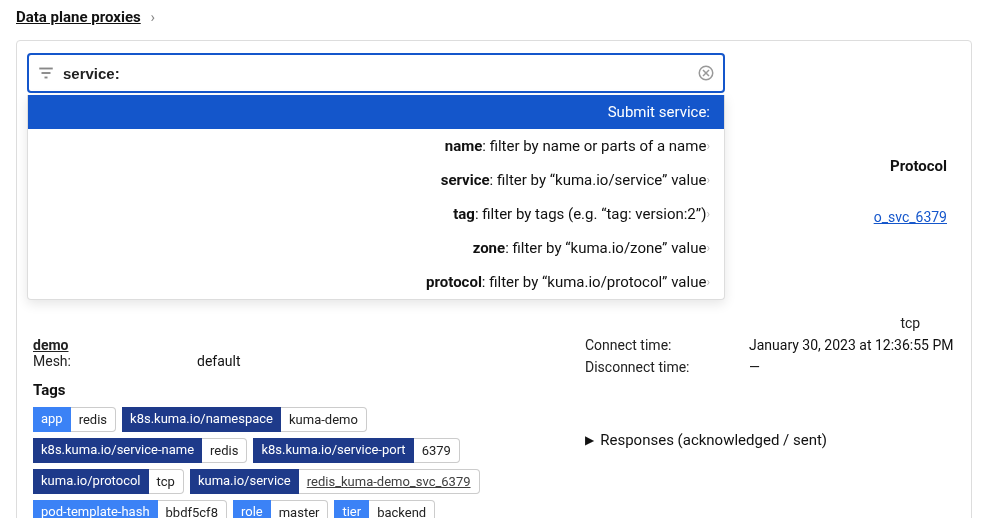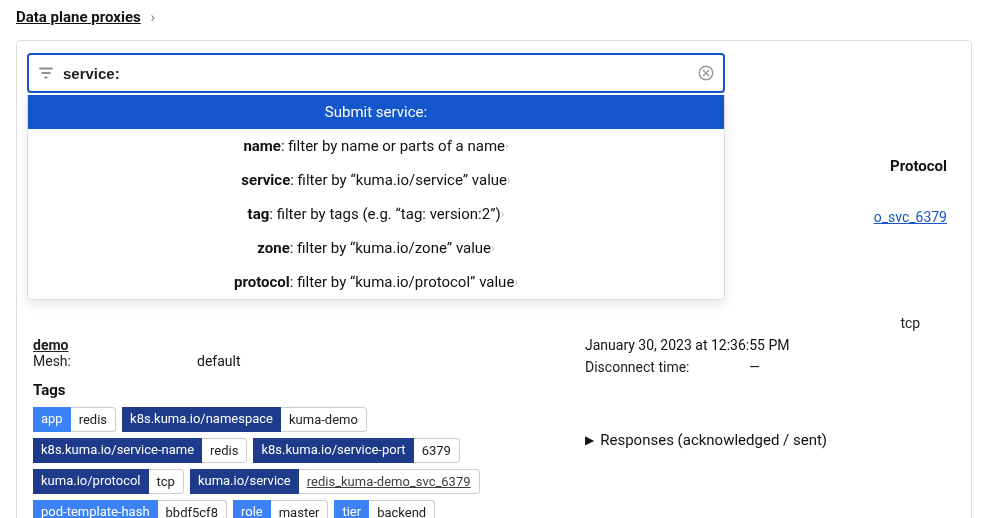--- a/index.html
+++ b/index.html
@@ -7,21 +7,21 @@
 .breadcrumb { padding: 8px 16px; font-weight: 700; font-size: 15px; }
 .breadcrumb a { color: #111; text-decoration: underline; }
 .breadcrumb .chev { color: #888; margin-left: 6px; font-weight: 400; }
 .card { margin: 6px 16px 0 16px; border: 1px solid #ddd; border-radius: 4px; padding: 12px 10px 10px 10px; position: relative; }
 .search-wrap { position: relative; width: 698px; }
 .search-box { display: flex; align-items: center; border: 2px solid #1456cb; border-radius: 4px; height: 40px; padding: 0 8px; background: #fff; }
 .filter-icon { width: 18px; height: 18px; color: #888; flex-shrink: 0; }
 .search-input { flex: 1; border: none; outline: none; font-size: 15px; padding: 0 8px; font-weight: 600; color: #222; }
 .clear-btn { width: 18px; height: 18px; color: #999; cursor: pointer; }
 .dropdown { position: absolute; top: 42px; left: 0; width: 698px; background: #fff; border: 1px solid #ddd; border-top: none; border-radius: 0 0 4px 4px; box-shadow: 0 4px 12px rgba(0,0,0,0.1); z-index: 10; }
-.dd-item { display: flex; align-items: center; justify-content: center; padding: 8px 14px; font-size: 15px; cursor: pointer; }
+.dd-item { display: flex; align-items: center; justify-content: flex-end; padding: 8px 14px; font-size: 15px; cursor: pointer; }
 .dd-item.active { background: #1456cb; color: #fff; }
 .dd-item .label b { font-weight: 700; }
 .dd-item .chv { color: #bbb; font-size: 12px; }
 .table-head { position: absolute; right: 24px; top: 116px; font-weight: 700; font-size: 15px; }
 .mock-row { position: absolute; right: 24px; top: 168px; display: flex; align-items: center; gap: 90px; flex-direction: column; }
 .mock-row a { color: #1456cb; text-decoration: underline; font-feature-settings: "tnum"; }
 .mock-row .proto { color: #222; }
 .below { display: flex; gap: 32px; margin-top: 244px; padding: 0 6px; }
 .col-left { flex: 0 0 520px; }
 .col-right { flex: 1; }
@@ -143,20 +143,21 @@
             <span class="tv">master</span>
           </span>
           <span class="tag">
             <span class="tk">tier</span>
             <span class="tv">backend</span>
           </span>
         </div>
     </div>
     <div class="col-right">
       <div class="rline">
+        <div class="k gray-label">Connect time:</div>
         <div>January 30, 2023 at 12:36:55 PM</div>
       </div>
       <div class="rline">
         <div class="k">Disconnect time:</div>
         <div>—</div>
       </div>
       <div class="resp">
         <span class="tri">▶</span>
         <span>Responses (acknowledged / sent)</span>
       </div>

